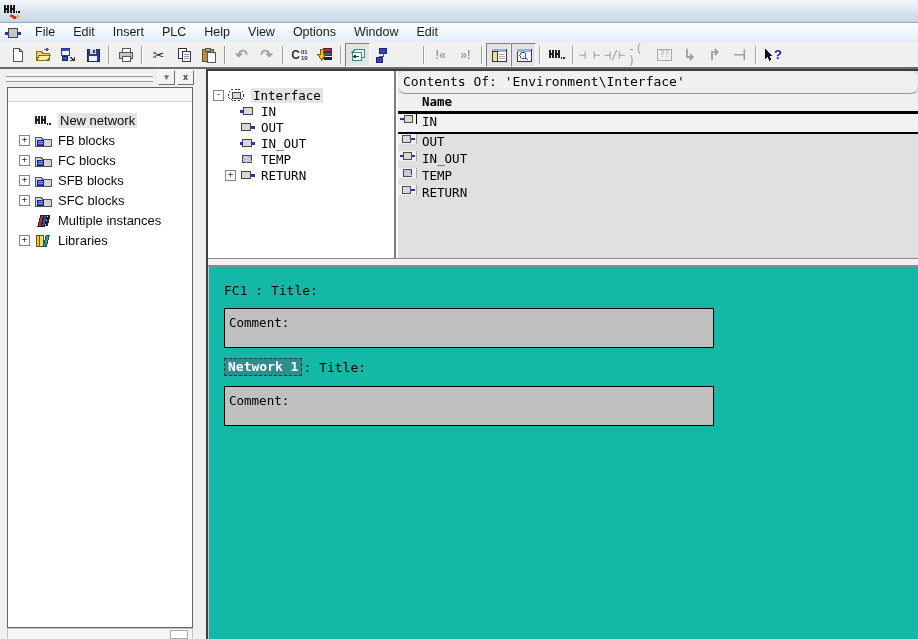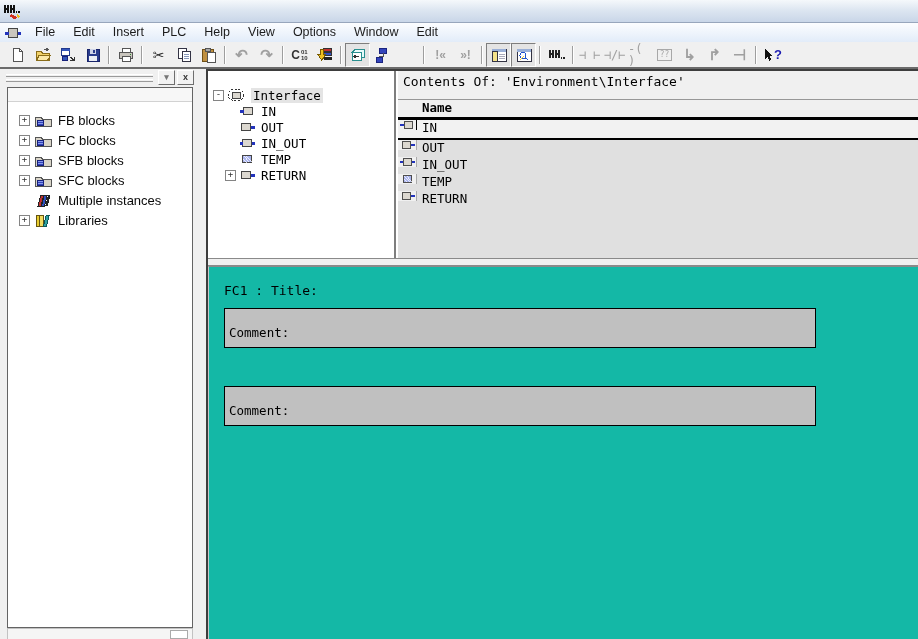--- a/index.html
+++ b/index.html
@@ -95,23 +95,23 @@
   .irow{height:16px;display:flex;align-items:center;cursor:default;}
   .irow .iexp{margin-right:3px;}
   .irow .dicon{margin-right:6px;flex:0 0 auto;}
   .irow.root{padding-left:5px;}
   .irow.child{padding-left:31px;}
   .irow.child.hasexp{padding-left:17px;}
   .irow.root .ilabel{background:#e4e4e4;padding:0 2px;}
   
   .contents{position:absolute;left:190px;top:0;right:0;bottom:0;background:#e0e0e0;}
   .cheader{
-    height:29px;background:#f0f0f0;border-bottom:1px solid #979797;
+    height:23px;background:#f0f0f0;border-bottom:1px solid #979797;
     font-family:"DejaVu Sans Mono",monospace;font-size:13px;color:#000;
-    padding:3px 0 0 5px;box-sizing:border-box;
+    padding:3px 0 0 5px;box-sizing:border-box;border-radius:8px;
   }
   .grid{font-family:"DejaVu Sans Mono",monospace;font-size:12.5px;color:#000;}
   .grow{height:17px;display:flex;align-items:flex-start;}
   .grow .cicon{
     width:18px;flex:0 0 auto;background:#f0f0f0;border-right:1px solid #ababab;
     display:flex;align-items:center;justify-content:center;
   }
   .grow .cname{flex:1;display:flex;align-items:center;padding-left:5px;}
   .grow.ghead{background:#f0f0f0;border-bottom:2px solid #000;}
   .grow.ghead .cname{font-weight:bold;}
@@ -122,23 +122,23 @@
     position:absolute;left:0;top:187px;right:0;height:8px;background:#f0f0f0;
     border-top:1px solid #8a8a8a;border-bottom:1px solid #8a8a8a;box-sizing:border-box;
   }
   .code{
     position:absolute;left:0;top:195px;right:0;bottom:0;background:#14b8a6;
     border-top:1px solid #8a8a8a;border-left:1px solid #c8c8c8;
     font-family:"DejaVu Sans Mono",monospace;font-size:13px;color:#000;
   }
   .block-title{position:absolute;left:15px;top:16px;white-space:pre;}
   .comment-box{
-    position:absolute;left:15px;width:592px;height:40px;
+    position:absolute;left:15px;width:490px;height:40px;
     background:#c0c0c0;border:1px solid #000;
-    font-size:12.5px;padding:16px 4px;box-sizing:border-box;
+    font-size:12.5px;padding:6px 4px;box-sizing:border-box;
   }
   .cbox1{top:41px;}
   .cbox2{top:119px;}
   .network-line{position:absolute;left:15px;top:91px;display:flex;align-items:center;}
   .network-badge{
     background:#2e8e8e;color:#fff;font-weight:bold;
     border:1px dashed #063f3f;padding:0 3px 1px 3px;margin-right:1px;
   }
   
   svg{shape-rendering:crispEdges;}
@@ -351,20 +351,31 @@
       <span style="color:#777;">▾</span>
     </div>
     <div class="dock-btn">
       <span>x</span>
     </div>
   </div>
   <div class="dock-box">
     <div class="dock-box-header"></div>
     <div class="sidetree">
 
+      <div class="srow sel">
+        <span class="spacer"></span>
+        <span class="sicon">
+          <svg viewBox="0 0 18 13" width="18" height="13">
+            <path d="M2 2v8M5 2v8M2 6h3M8 2v8M11 2v8M8 6h3" stroke="#222" fill="none" stroke-width="1.3"></path>
+            <circle cx="13.5" cy="10" r="0.9" fill="#222"></circle>
+              <circle cx="16" cy="10" r="0.9" fill="#222"></circle>
+          </svg>
+        </span>
+        <span class="slabel">New network</span>
+      </div>
 
       <div class="srow">
         <span class="expander">+</span>
         <span class="sicon">
           <svg viewBox="0 0 18 13" width="18" height="13">
             <path d="M1 3h6l1.5 2H17v7.5H1z" fill="#d8d4c8" stroke="#555"></path>
             <rect x="3" y="6" width="6.5" height="5" fill="#3344bb" stroke="#16207a"></rect>
             <path d="M4 7.5h4.5M4 9.5h4.5" stroke="#8899ee"></path>
           </svg>
         </span>
@@ -551,17 +562,21 @@
     </div>
   </div>
 
   <div class="hsplit"></div>
 
   <div class="code">
     <div class="block-title">FC1 : Title:</div>
     <div class="comment-box cbox1">
       <span>Comment:</span>
     </div>
+    <div class="network-line">
+      <span class="network-badge">Network 1</span>
+      <span>: Title:</span>
+    </div>
     <div class="comment-box cbox2">
       <span>Comment:</span>
     </div>
   </div>
 </div>
 
 </body></html>

